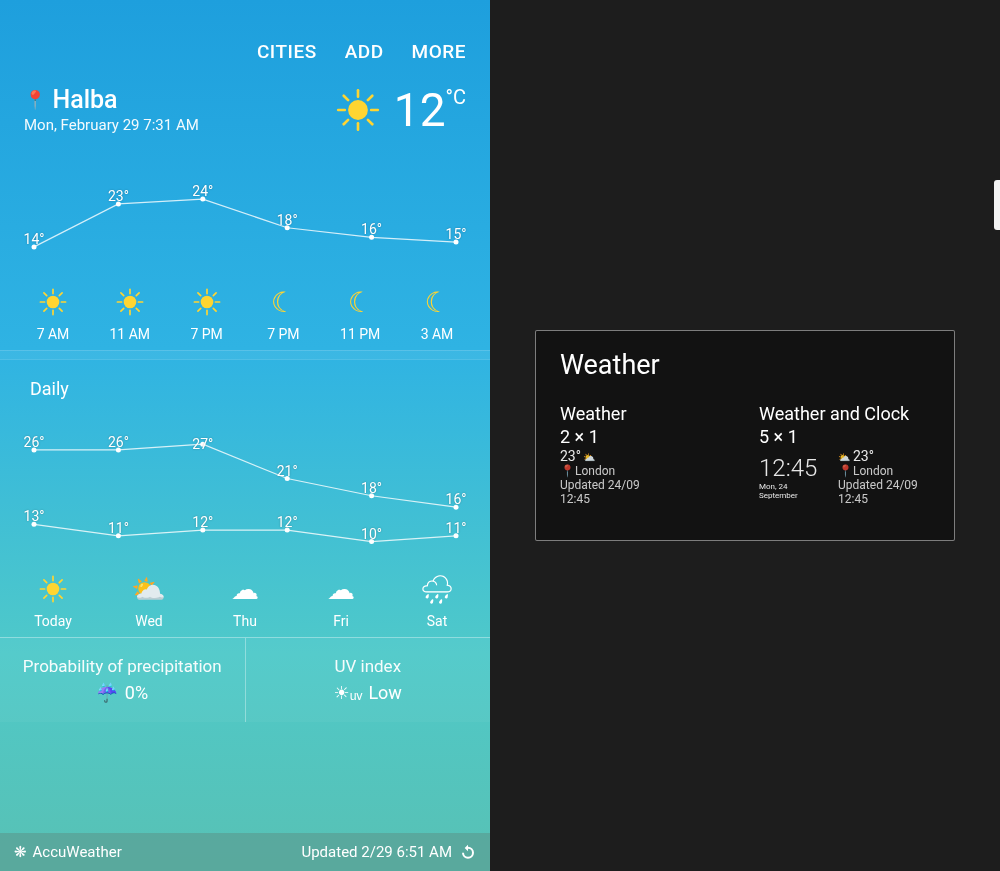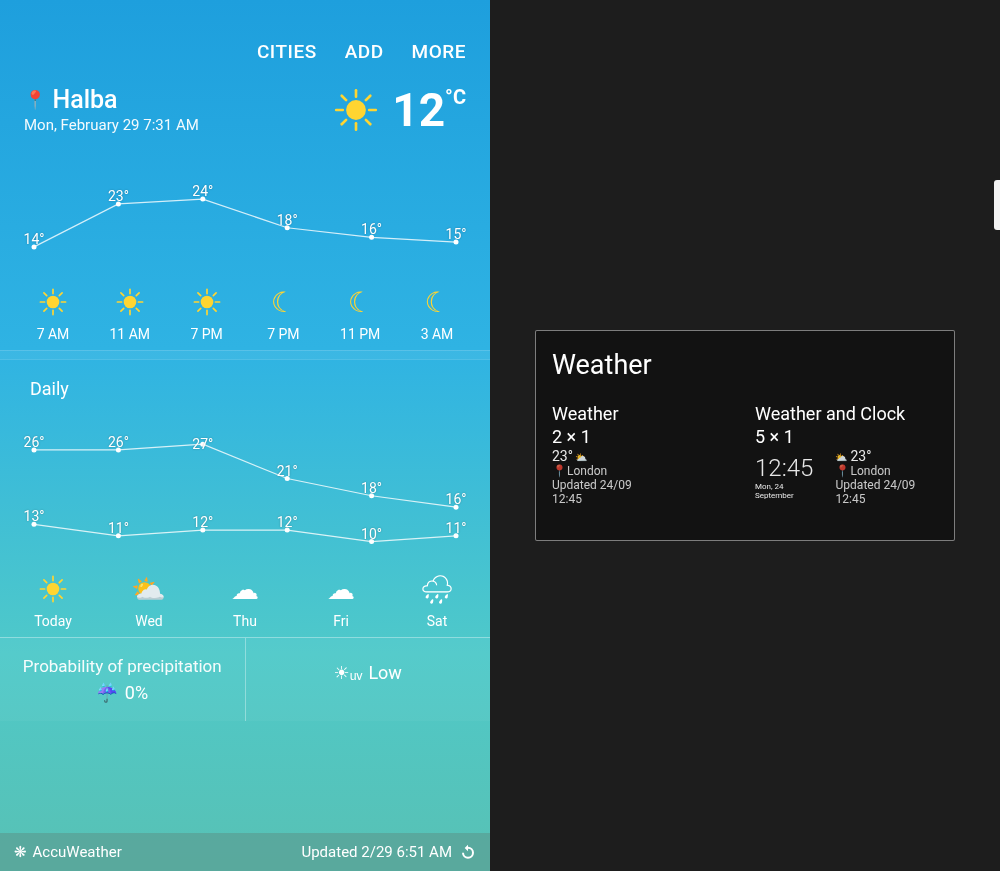--- a/index.html
+++ b/index.html
@@ -25,21 +25,21 @@
   }
   .nav span { cursor:pointer; }
   .header {
     display:flex; justify-content:space-between; padding:12px 24px 8px 24px;
   }
   .loc-block {}
   .loc-line { display:flex; align-items:center; gap:6px; font-size:25px; font-weight:500; }
   .pin { font-size:18px; }
   .date { font-size:15px; opacity:.95; margin-top:2px; }
   .temp-block { display:flex; align-items:center; gap:14px; }
-  .temp-val { font-size:46px; font-weight:700; line-height:1; }
+  .temp-val { font-size:46px; font-weight:400; line-height:1; }
   .temp-deg { font-size:20px; vertical-align:top; }
   .sun { width:44px; height:44px; }
   .hourly, .daily-block { padding:8px 12px; }
   .chart {
     position:relative; width:100%; height:130px; margin-top:8px;
   }
   .chart svg { position:absolute; inset:0; width:100%; height:100%; }
   .chart .pt-label {
     position:absolute; transform:translate(-50%,-100%);
     font-size:14px; text-shadow:0 0 2px rgba(0,0,0,.3);
@@ -76,21 +76,21 @@
   
   .right-pane {
     flex:1; height:100%;
     background:#1d1d1d;
     display:flex; align-items:center; justify-content:center;
     position:relative;
   }
   .right-edge { position:absolute; top:180px; right:0; width:6px; height:50px; background:#f4f4f4; border-radius:3px 0 0 3px; }
   .widget-panel {
     width:420px; border:1px solid rgba(255,255,255,.45); background:rgba(0,0,0,.35);
-    padding:18px 20px 34px 16px; color:#fff; border-radius:2px;
+    padding:18px 20px 34px 24px; color:#fff; border-radius:2px;
   }
   .widget-title { font-size:27px; font-weight:400; margin-bottom:22px; }
   .widget-row { display:flex; gap:24px; }
   .widget-card { flex:1; }
   .widget-card .wname { font-size:18px; margin-bottom:2px; }
   .widget-card .wsize { font-size:18px; margin-bottom:1px; }
   .preview { font-size:10px; opacity:.9; }
   .preview.small { width:100px; }
   .prev-temp { font-size:14px; }
   .preview.large { display:flex; gap:20px; align-items:center; }
@@ -311,20 +311,21 @@
 
   <div class="bottom-boxes">
     <div class="cell">
       <div class="lbl">Probability of precipitation</div>
       <div class="val">
           <span>☔</span>
           <span>0%</span>
         </div>
     </div>
     <div class="cell">
+      <div class="lbl">UV index</div>
       <div class="val">
           <span>☀ᵤᵥ</span>
           <span>Low</span>
         </div>
     </div>
   </div>
 
   <div class="footer">
     <div class="brand">
       <span>❋</span>

